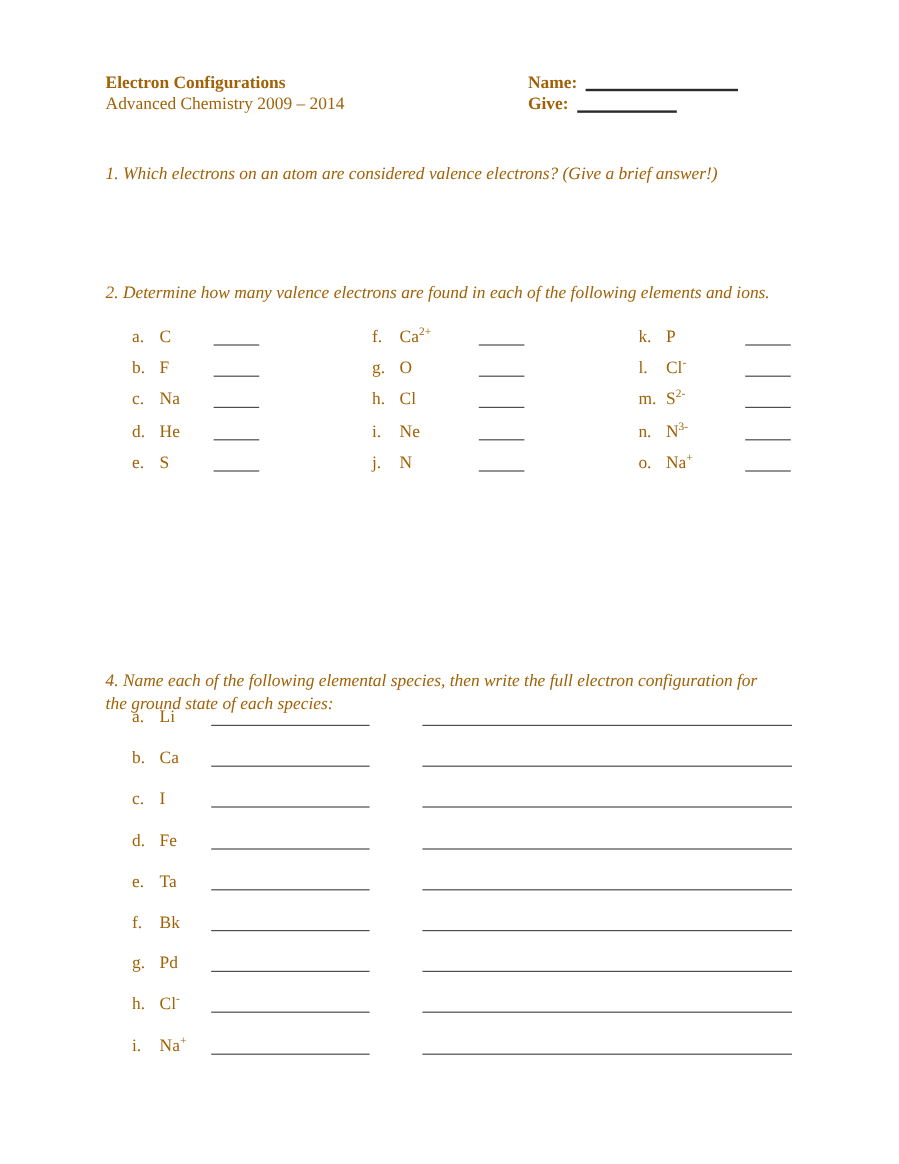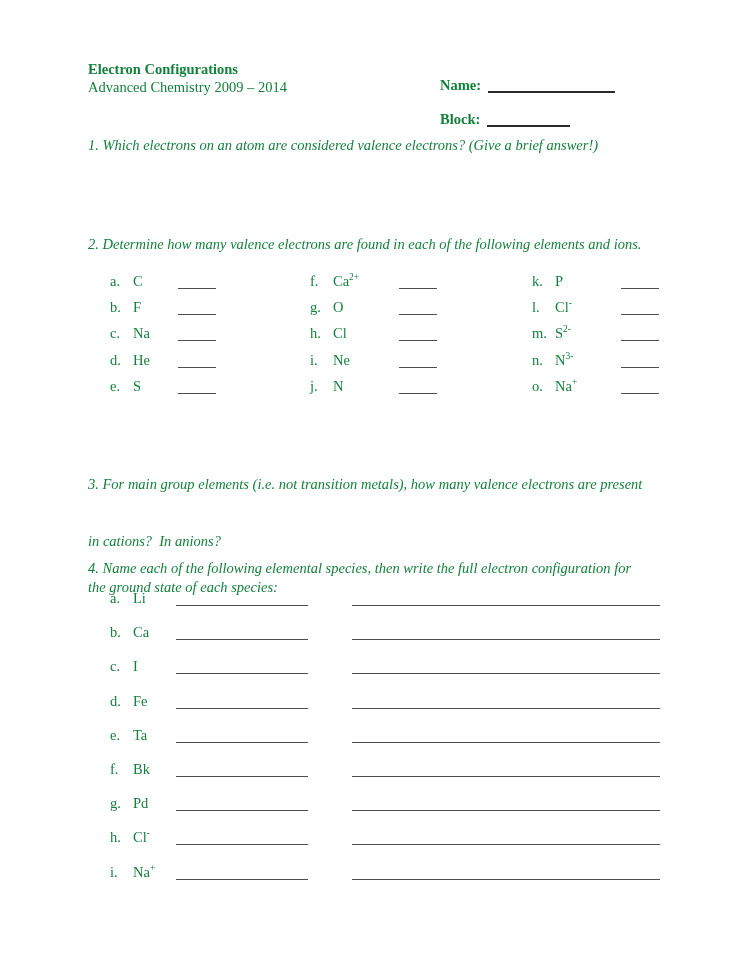--- a/index.html
+++ b/index.html
@@ -1,29 +1,29 @@
 <!DOCTYPE html>
 <html><head>
 <meta charset="utf-8">
 <style>
   html,body { margin:0; padding:0; background:#ffffff; }
   #page {
     position:relative; width:749px; height:970px; background:#ffffff;
-    font-family:"Liberation Serif", serif; color:#15803d; font-size:14.5px;
+    font-family:"Liberation Serif", serif; color:#a16207; font-size:14.5px;
     overflow:hidden;
   }
   .bold { font-weight:bold; }
   .blank {
     display:inline-block; border-bottom:1.5px solid #4d4d4d;
     position:relative; top:3px; height:1px;
   }
   
   #header-left { position:absolute; left:88px; top:60px; line-height:18px; }
   #header-right { position:absolute; left:440px; top:60px; line-height:18px; }
-  .hdr-row { white-space:nowrap;margin-top:16px; }
+  .hdr-row { white-space:nowrap; }
   .name-blank  { width:127px; border-bottom:2px solid #2b2b2b; margin-left:7px; }
   .block-blank { width:83px;  border-bottom:2px solid #2b2b2b; margin-left:7px; }
   
   .para { position:absolute; left:88px; width:625px; line-height:19px;font-style:italic; }
   #q1-text { top:136px; }
   #q2-intro { top:235px; }
   #q3-text { top:437px; white-space:pre-wrap; }
   #q4-intro { top:559px; }
   .line { display:block; white-space:pre-wrap; }
   
@@ -53,21 +53,21 @@
 
   <div id="header-left">
     <div class="bold">Electron Configurations</div>
     <div>Advanced Chemistry 2009 – 2014</div>
   </div>
   <div id="header-right">
     <div class="hdr-row">
       <span class="bold">Name:</span><span class="blank name-blank"></span>
     </div>
     <div class="hdr-row">
-      <span class="bold">Block:</span><span class="blank block-blank"></span>
+      <span class="bold">Give:</span><span class="blank block-blank"></span>
     </div>
   </div>
 
   <div class="para" id="q1-text">1. Which electrons on an atom are considered valence electrons? (Give a brief answer!)</div>
 
   <div class="para" id="q2-intro">2. Determine how many valence electrons are found in each of the following elements and ions.</div>
 
   <div class="q2col" id="q2-col1">
     <div class="q2row">
         <span class="q2lbl">a.</span>
@@ -145,24 +145,20 @@
         <span class="q2el w2"><span>N</span><sup class="sup">3-</sup></span>
         <span class="blank q2blank"></span>
       </div>
     <div class="q2row">
         <span class="q2lbl">o.</span>
         <span class="q2el w2"><span>Na</span><sup class="sup">+</sup></span>
         <span class="blank q2blank"></span>
       </div>
   </div>
 
-  <div class="para" id="q3-text">
-    <span class="line">3. For main group elements (i.e. not transition metals), how many valence electrons are present</span>
-    <span class="line">in cations?  In anions?</span>
-  </div>
 
   <div class="para" id="q4-intro">
     <span class="line">4. Name each of the following elemental species, then write the full electron configuration for</span>
     <span class="line">the ground state of each species:</span>
   </div>
 
   <div id="q4-list">
     <div class="q4row">
         <span class="q4lbl">a.</span>
         <span class="q4el"><span>Li</span><sup class="sup"></sup></span>

